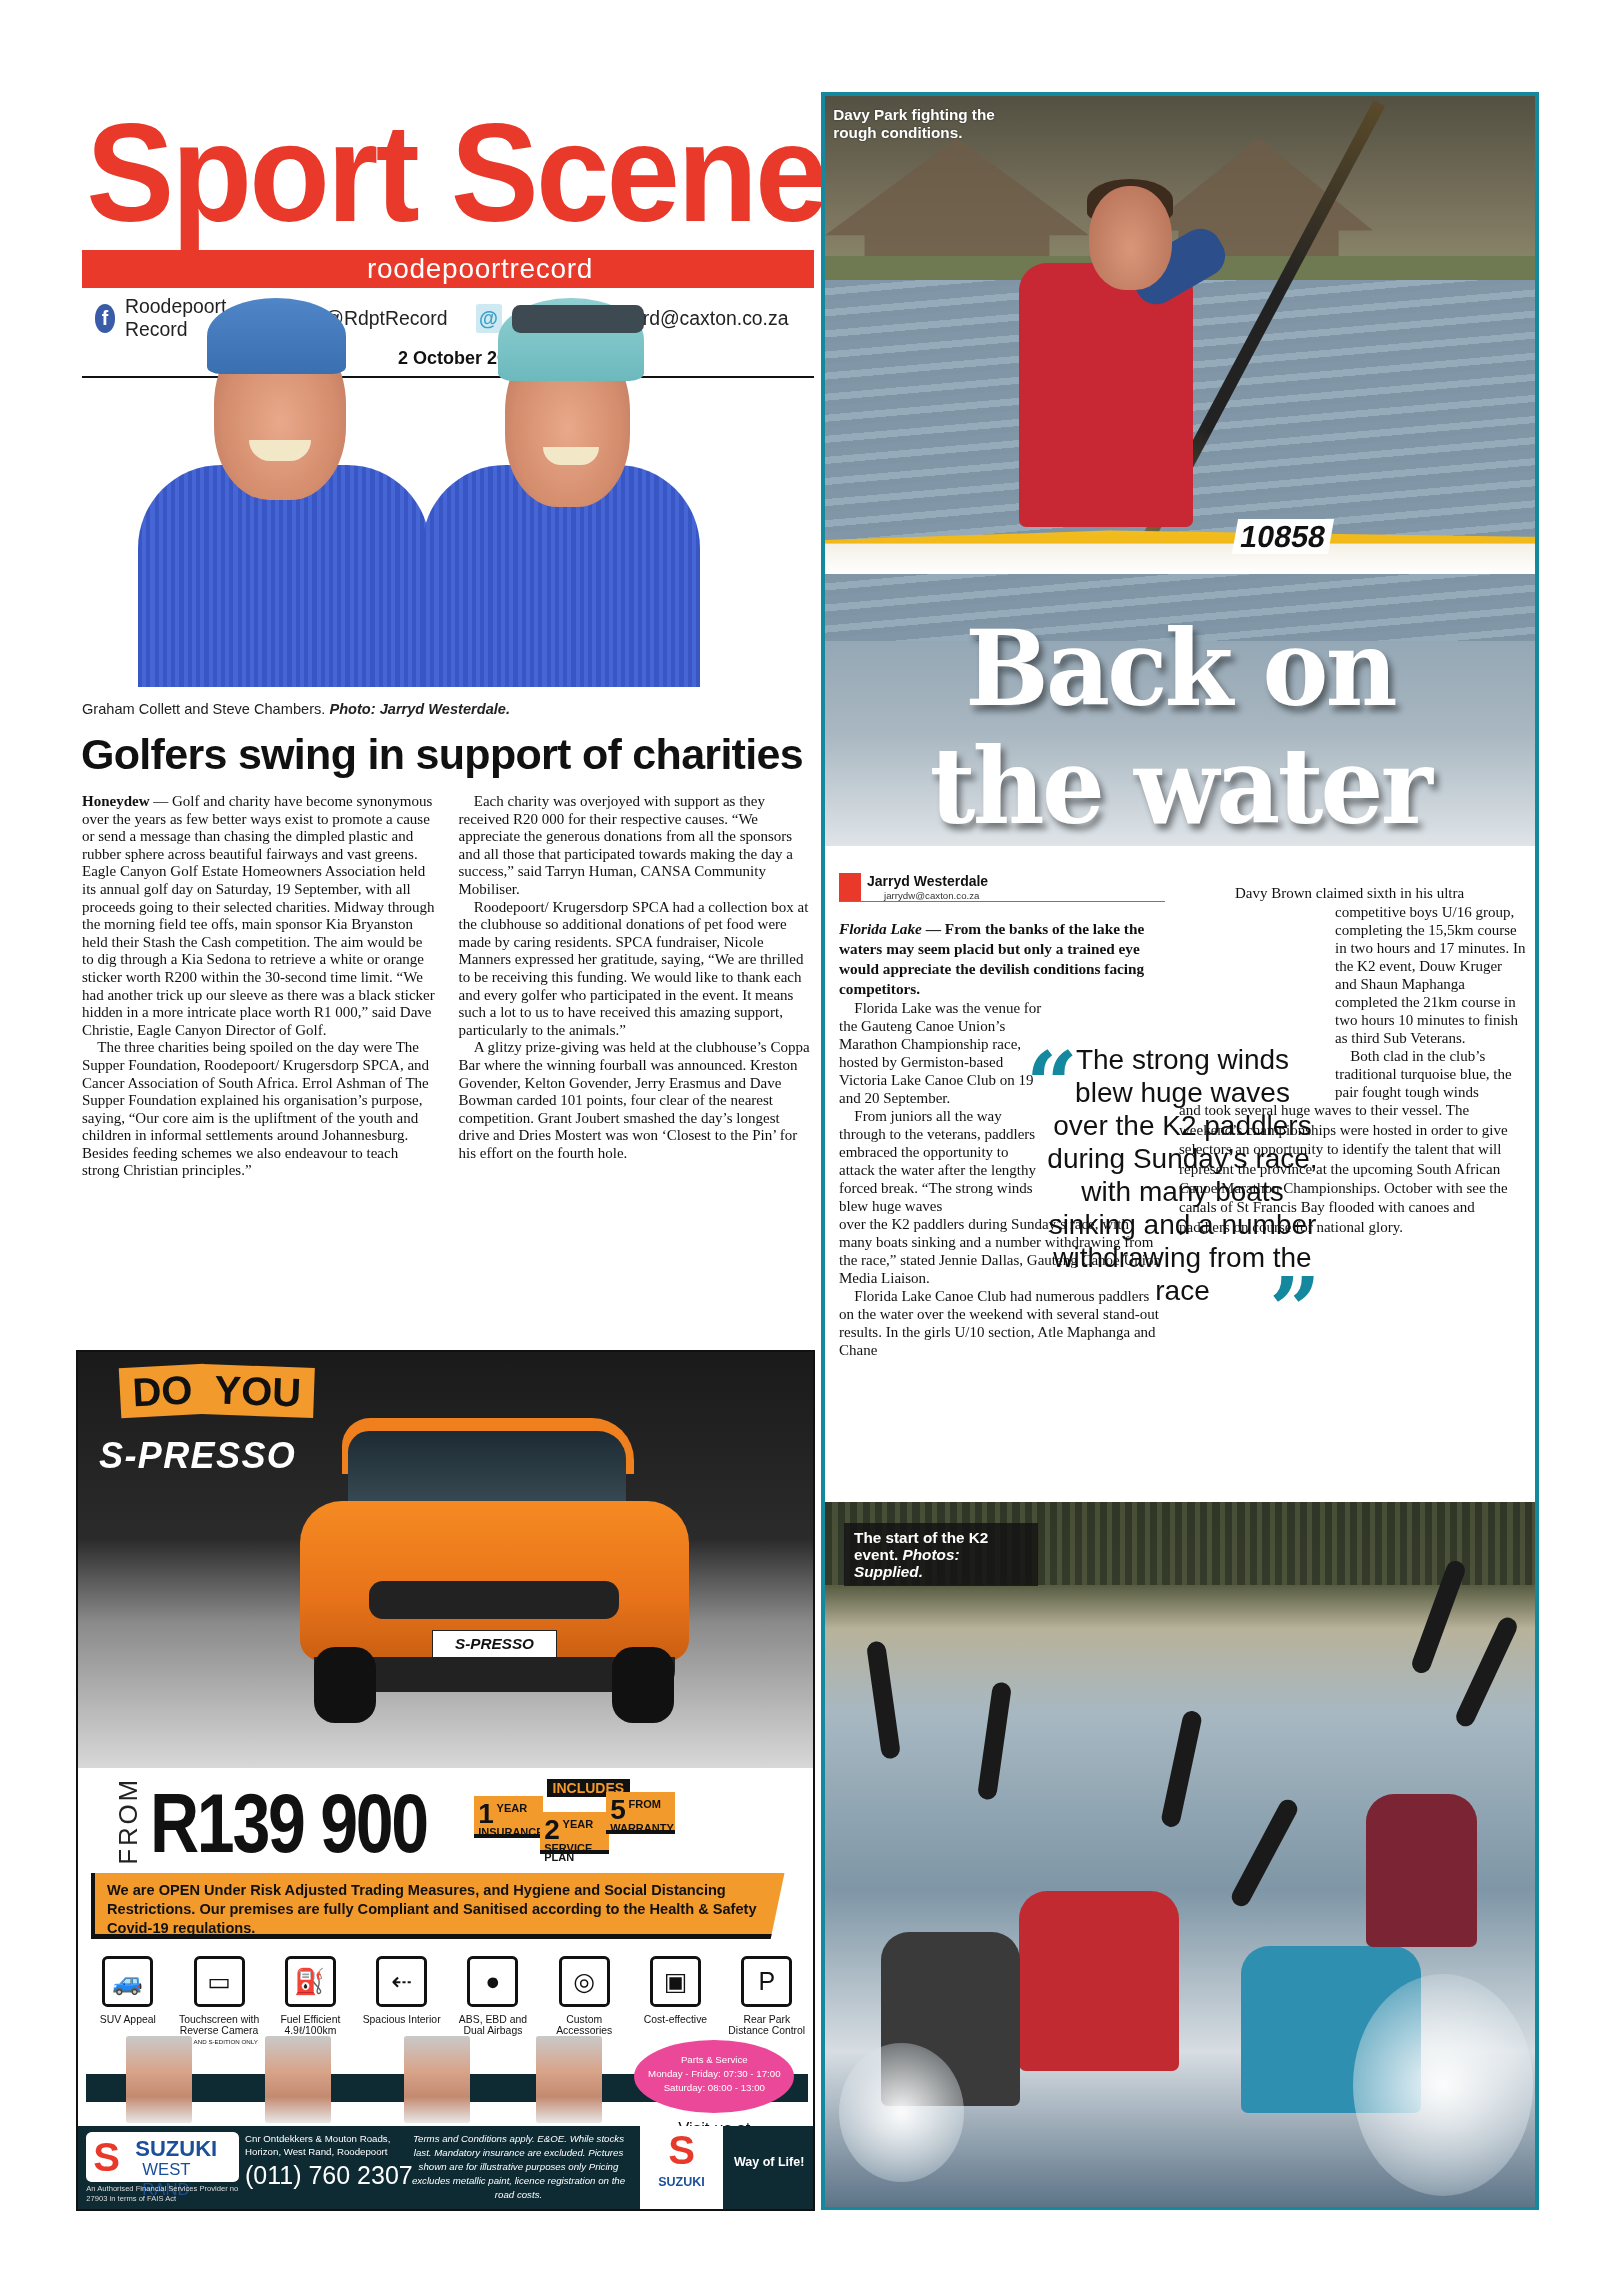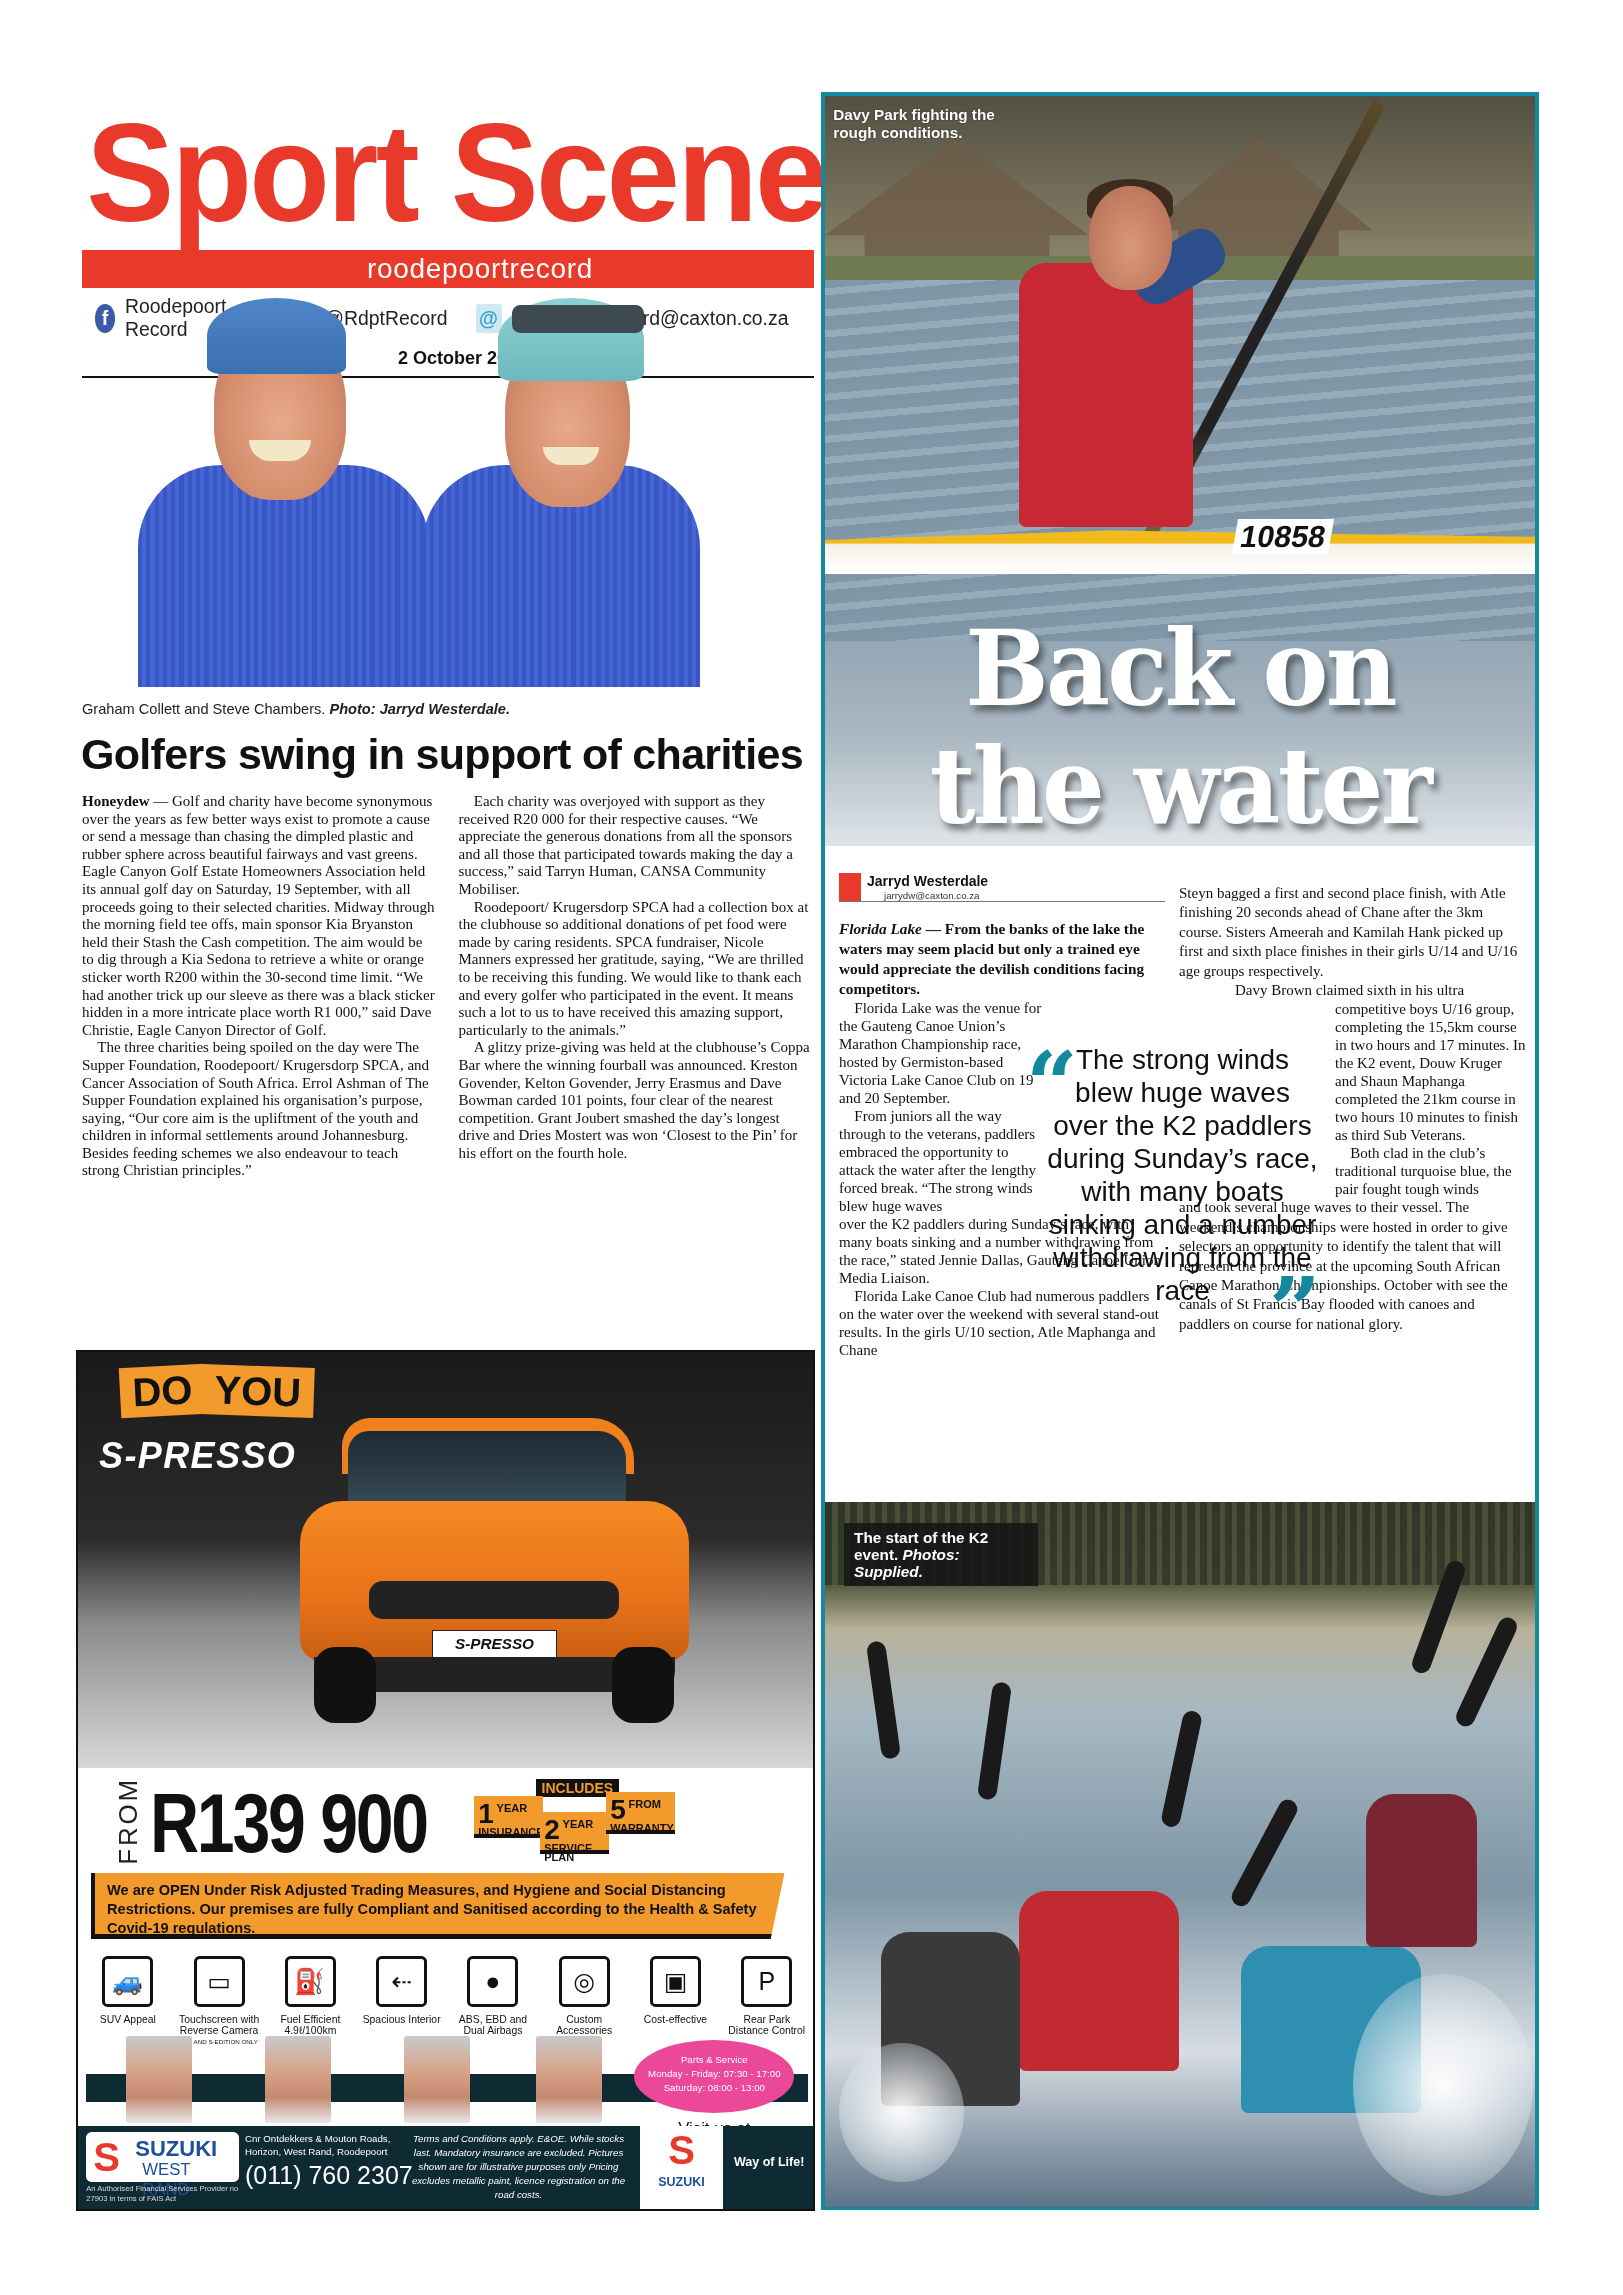--- a/index.html
+++ b/index.html
@@ -53,21 +53,21 @@
   .car .bumper { position: absolute; left: 28px; top: 239px; width: 361px; height: 35px; background: #222; border-radius: 0 0 21px 21px; }
   .car .wheel { position: absolute; top: 229px; width: 62px; height: 76px; background: #111; border-radius: 21px; }
 
   .ad-price { position: absolute; left: 35px; top: 416px; height: 97px; display: flex; align-items: flex-end; }
   .ad-from { font-family: "Liberation Sans", sans-serif; font-size: 26px; color: #222; writing-mode: vertical-rl; transform: rotate(180deg); letter-spacing: 2.8px; margin-right: 5.6px; }
   .ad-amount { font-family: "Liberation Sans", sans-serif; font-weight: 900; font-size: 83px; line-height: 83px; color: #111; letter-spacing: -2.8px; transform: scaleX(0.82); transform-origin: left bottom; }
   .ad-incl { position: absolute; left: 396px; top: 434px; width: 194px; height: 62px; }
   .incl-box { position: absolute; background: #f39a2c; border-bottom: 4.2px solid #111; font-family: "Liberation Sans", sans-serif; font-weight: 900; color: #111; }
   .incl-num { font-size: 28px; line-height: 28px; float: left; margin-right: 2.8px; }
   .incl-txt { font-size: 11px; line-height: 9px; padding-top: 4.2px; }
-  .incl-head { position: absolute; left: 62px; top: -7px; background: #111; color: #f39a2c; font-family: "Liberation Sans", sans-serif; font-weight: 900; font-size: 14px; padding: 0 5.6px; line-height: 18px; }
+  .incl-head { position: absolute; left: 73px; top: -7px; background: #111; color: #f39a2c; font-family: "Liberation Sans", sans-serif; font-weight: 900; font-size: 14px; padding: 0 5.6px; line-height: 18px; }
 
   .ad-notice { position: absolute; left: 12.5px; top: 521px; width: 694px; height: 66px; background: #f39a2c; border-left: 4.2px solid #111; border-bottom: 5.6px solid #111; padding: 8.3px 12.5px; font-family: "Liberation Sans", sans-serif; font-weight: 700; font-size: 14.6px; line-height: 19px; color: #111; clip-path: polygon(0 0, 100% 0, 98% 100%, 0 100%); }
 
   .ad-features { position: absolute; left: 8.3px; top: 604px; width: 722px; display: flex; justify-content: space-between; }
   .feat { width: 83px; text-align: center; font-family: "Liberation Sans", sans-serif; font-size: 10.4px; line-height: 11px; color: #111; }
   .feat-icon { width: 51px; height: 51px; margin: 0 auto 7px; border: 3.5px solid #111; border-radius: 5.6px; display: flex; align-items: center; justify-content: center; font-size: 25px; }
   .feat-sub { font-size: 6.2px; display: block; }
 
   .ad-staff { position: absolute; left: 8.3px; top: 684px; width: 722px; height: 139px; }
   .staff-band { position: absolute; left: 0; top: 38px; width: 100%; height: 28px; background: #0e2a33; }
@@ -330,21 +330,20 @@
     <p class="canoe-lede noi"><i>Florida Lake</i> <span>— From the banks of the lake the waters may seem placid but only a trained eye would appreciate the devilish conditions facing competitors.</span></p>
     <div class="c1-narrow">
       <p>Florida Lake was the venue for the Gauteng Canoe Union’s Marathon Championship race, hosted by Germiston-based Victoria Lake Canoe Club on 19 and 20 September.</p>
       <p>From juniors all the way through to the veterans, paddlers embraced the opportunity to attack the water after the lengthy forced break. “The strong winds blew huge waves</p>
     </div>
     <p class="noi">over the K2 paddlers during Sunday’s race, with many boats sinking and a number withdrawing from the race,” stated Jennie Dallas, Gauteng Canoe Union Media Liaison.</p>
     <p>Florida Lake Canoe Club had numerous paddlers on the water over the weekend with several stand-out results. In the girls U/10 section, Atle Maphanga and Chane</p>
   </div>
 
   <div class="canoe-col2">
-    <p class="noi">Steyn bagged a first and second place finish, with Atle finishing 20 seconds ahead of Chane after the 3km course. Sisters Ameerah and Kamilah Hank picked up first and sixth place finishes in their girls U/14 and U/16 age groups respectively.</p>
     <p style="text-indent:56px;">Davy Brown claimed sixth in his ultra</p>
     <div class="c2-narrow">
       <p class="noi">competitive boys U/16 group, completing the 15,5km course in two hours and 17 minutes. In the K2 event, Douw Kruger and Shaun Maphanga completed the 21km course in two hours 10 minutes to finish as third Sub Veterans.</p>
       <p>Both clad in the club’s traditional turquoise blue, the pair fought tough winds</p>
     </div>
     <p class="noi">and took several huge waves to their vessel. The weekend’s championships were hosted in order to give selectors an opportunity to identify the talent that will represent the province at the upcoming South African Canoe Marathon Championships. October with see the canals of St Francis Bay flooded with canoes and paddlers on course for national glory.</p>
   </div>
 
   <div class="pq-open">“</div>
   <div class="pullquote">The strong winds blew huge waves over the K2 paddlers during Sunday’s race, with many boats sinking and a number withdrawing from the race</div>

